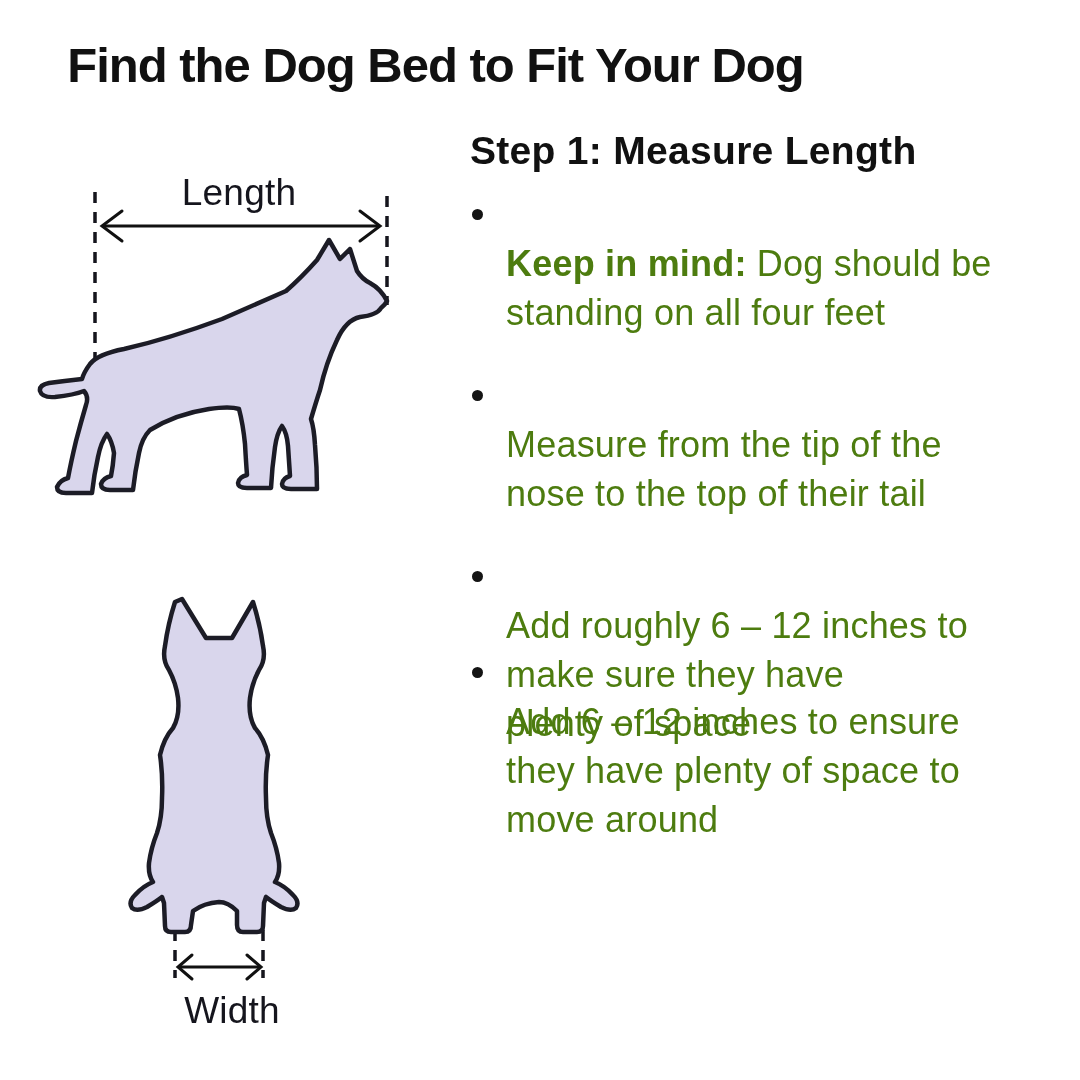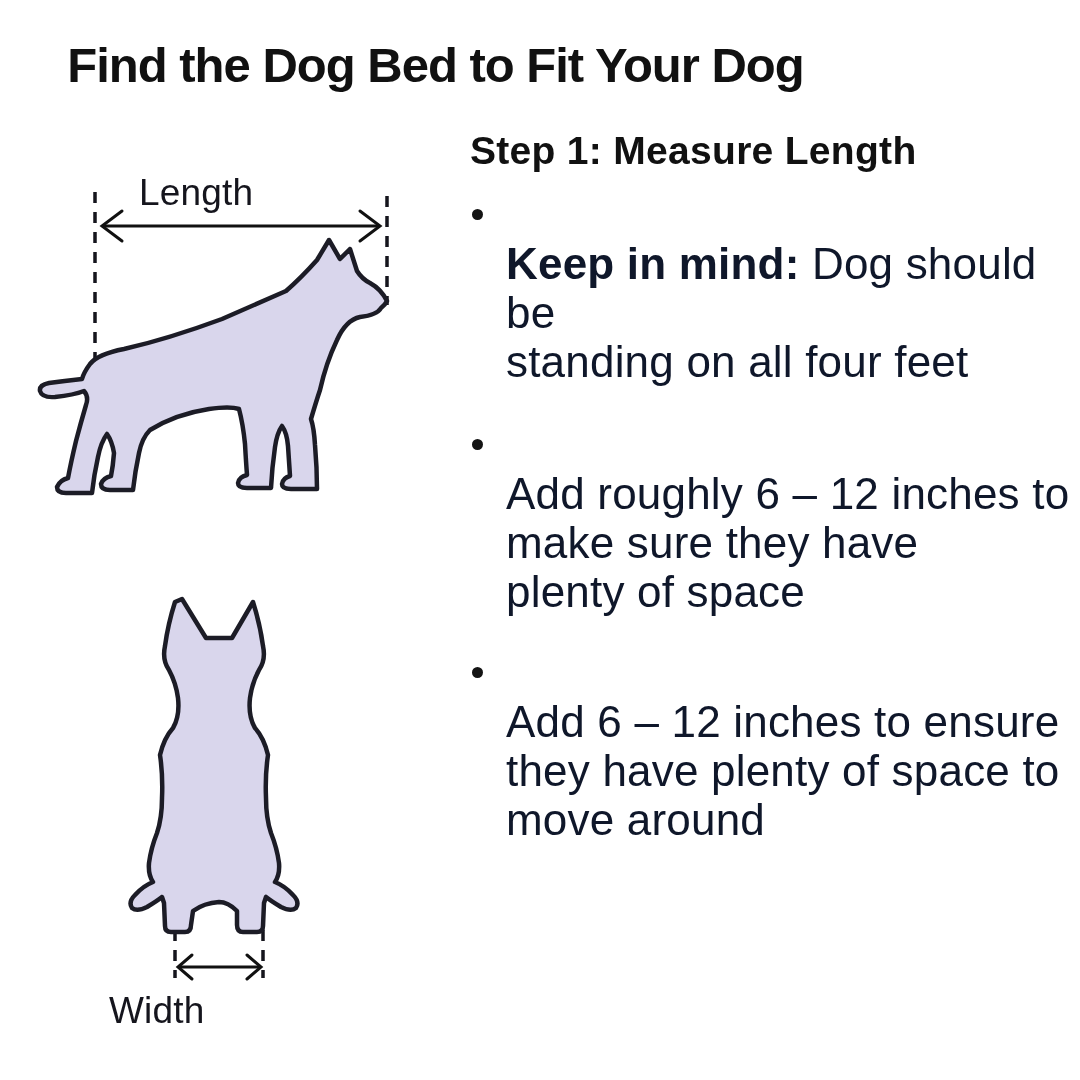--- a/index.html
+++ b/index.html
@@ -8,40 +8,40 @@
     font-family:"Liberation Sans", sans-serif;color:#121212;overflow:hidden;
   }
   .title{
     position:absolute;top:38px;left:0;width:871px;text-align:center;
     font-size:49px;font-weight:700;letter-spacing:-1px;line-height:54px;color:#111111;
   }
   .fig{position:absolute;}
   .fig-side{left:30px;top:150px;}
   .fig-front{left:120px;top:580px;}
   .measure-label{
-    position:absolute;width:200px;
+    position:absolute;width:200px;text-align:center;
     font-size:37px;font-weight:500;color:#15151d;letter-spacing:0.2px;
   }
   .label-length{left:139px;top:172px;}
-  .label-width{left:109px;top:990px;}
+  .label-width{left:132px;top:990px;}
   .dog-path{fill:#D9D6EC;stroke:#1C1C26;stroke-width:4.5;stroke-linejoin:round;stroke-linecap:round;}
   .dash-line{stroke:#15151d;stroke-width:3.5;stroke-dasharray:11 9;fill:none;}
   .arrow-line{stroke:#111111;stroke-width:3;fill:none;}
   .arrow-head{stroke:#111111;stroke-width:3;fill:none;stroke-linejoin:miter;stroke-linecap:round;}
   .steps-col{position:absolute;left:470px;width:600px;}
   .step-1{top:128px;}
   .step-2{top:648px;}
   .step-heading{
     font-size:39px;font-weight:700;letter-spacing:0.3px;line-height:46px;
     margin:0 0 16px 0;color:#111111;
   }
   .bullet-list{list-style:none;margin:0;padding:0;}
   .bullet-item{
     position:relative;padding-left:36px;margin:0 0 34px 0;
-    font-size:44px;line-height:49px;letter-spacing:0.2px;white-space:pre-line;color:#0f172a;
+    font-size:36px;line-height:49px;letter-spacing:0.2px;white-space:pre-line;color:#4d7c0f;
   }
   .bullet-item:last-child{margin-bottom:0;}
   .bullet-dot{
     position:absolute;left:2px;top:19px;width:11px;height:11px;border-radius:50%;
     background:#141414;
   }
   .bold-lead{font-weight:700;}
 </style>
 </head>
 <body>
@@ -85,20 +85,24 @@
 <div class="measure-label label-width">Width</div>
 
 <section class="steps-col step-1">
   <h2 class="step-heading">Step 1: Measure Length</h2>
   <ul class="bullet-list">
     <li class="bullet-item">
       <span class="bullet-dot"></span><span class="bold-lead">Keep in mind:</span><span> Dog should be
 standing on all four feet</span>
     </li>
     <li class="bullet-item">
+      <span class="bullet-dot"></span><span class="bold-lead"></span><span>Measure from the tip of the
+nose to the top of their tail</span>
+    </li>
+    <li class="bullet-item">
       <span class="bullet-dot"></span><span class="bold-lead"></span><span>Add roughly 6 – 12 inches to
 make sure they have
 plenty of space</span>
     </li>
   </ul>
 </section>
 
 <section class="steps-col step-2">
   <ul class="bullet-list">
     <li class="bullet-item">

